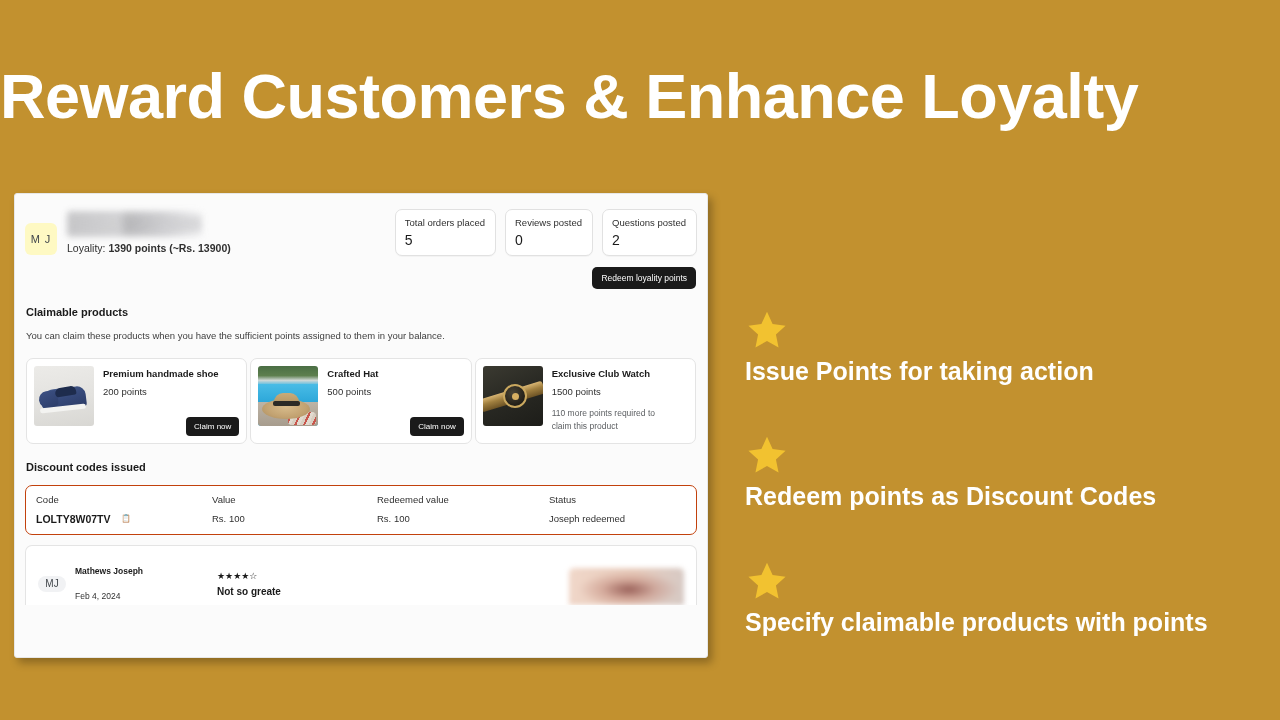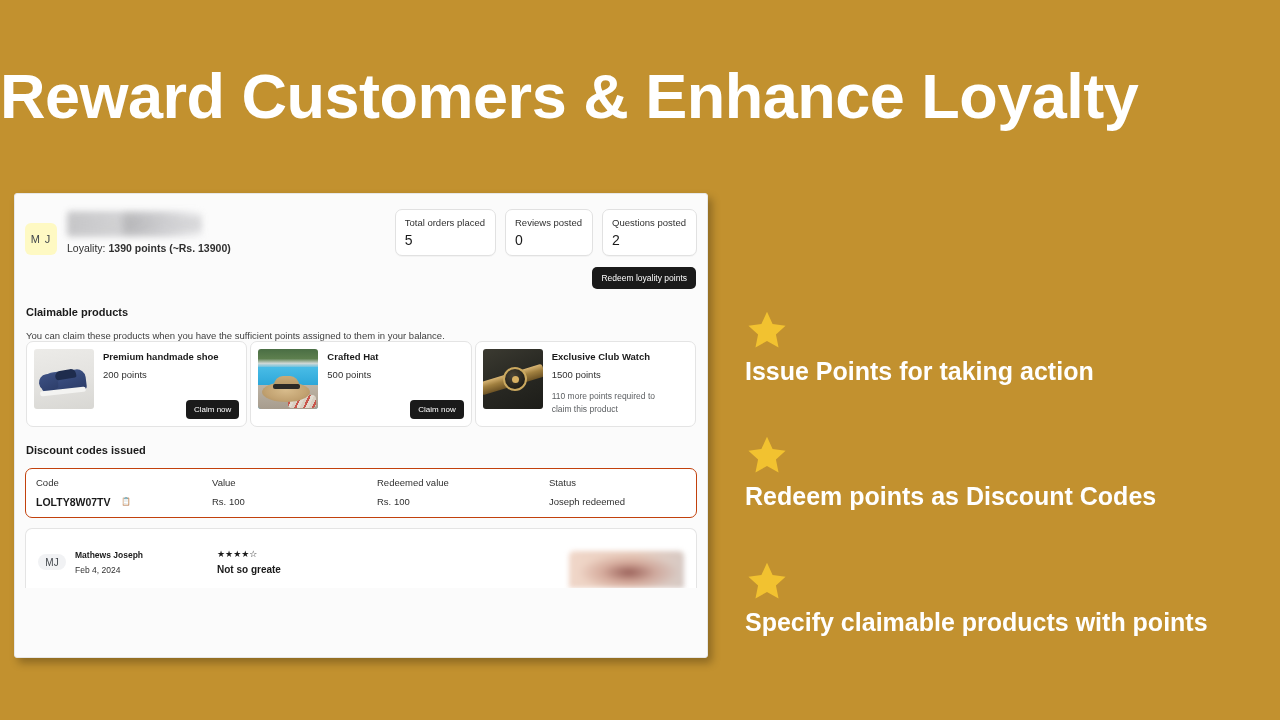--- a/index.html
+++ b/index.html
@@ -162,20 +162,21 @@
   .section-desc {
     font-size: 9.5px;
     color: #404040;
     margin: 12px 0 0 1px;
   }
 
   
   .products {
     display: flex;
     gap: 3px;
+    margin-top: 17px;
     padding: 0 1px;
   }
 
   .product-card {
     flex: 1 1 0;
     background: #ffffff;
     border: 1px solid #e4e4e4;
     border-radius: 7px;
     padding: 7px;
     display: flex;
@@ -415,21 +416,21 @@
 
   .review-who {
     margin-left: 9px;
     width: 140px;
   }
 
   .review-name {
     font-size: 8.5px;
     font-weight: bold;
     color: #1a1a1a;
-    margin-bottom: 5px;
+    margin-bottom: 15px;
   }
 
   .review-date {
     font-size: 8.5px;
     color: #303030;
   }
 
   .review-body { margin-left: 2px; }
 
   .stars {

